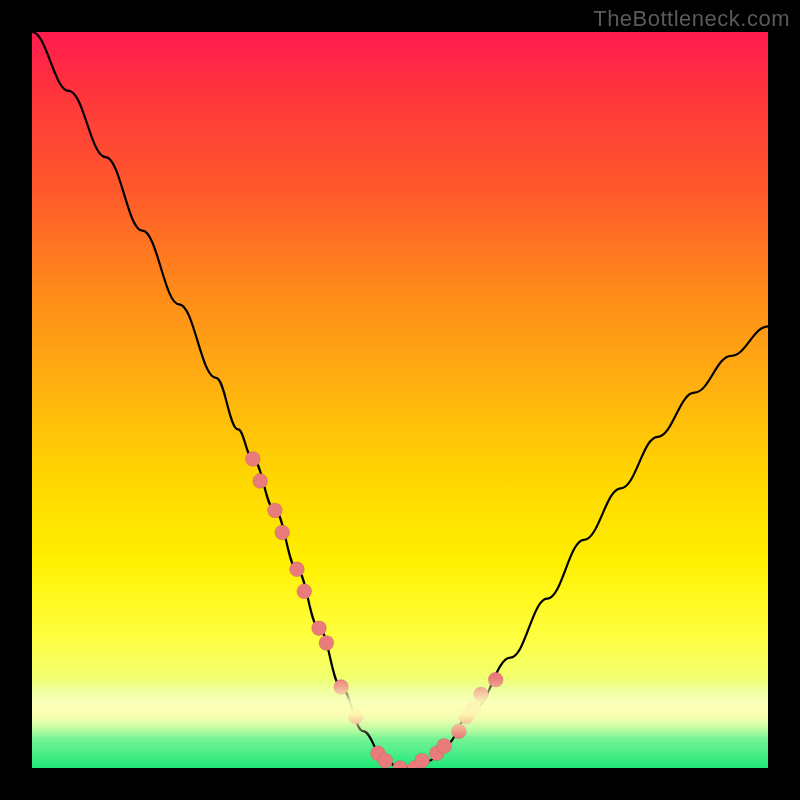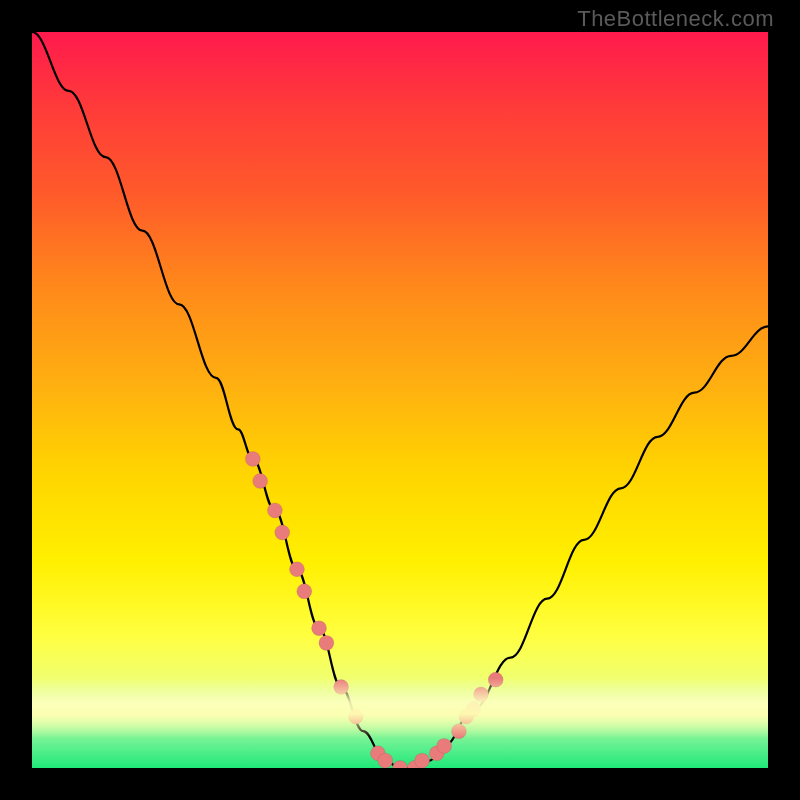--- a/index.html
+++ b/index.html
@@ -49,21 +49,21 @@
       rgba(255,255,200,0) 0%,
       rgba(255,255,190,0.9) 40%,
       rgba(255,255,180,0.95) 60%,
       rgba(255,255,190,0) 100%
     );
     pointer-events: none;
   }
   .watermark {
     position: absolute;
     top: 6px;
-    right: 26px;
+    right: 10px;
     color: #5a5a5a;
     font-size: 22px;
     font-weight: 500;
     letter-spacing: 0.5px;
     user-select: none;
   }
   svg.curve {
     position: absolute;
     inset: 0;
     width: 100%;

